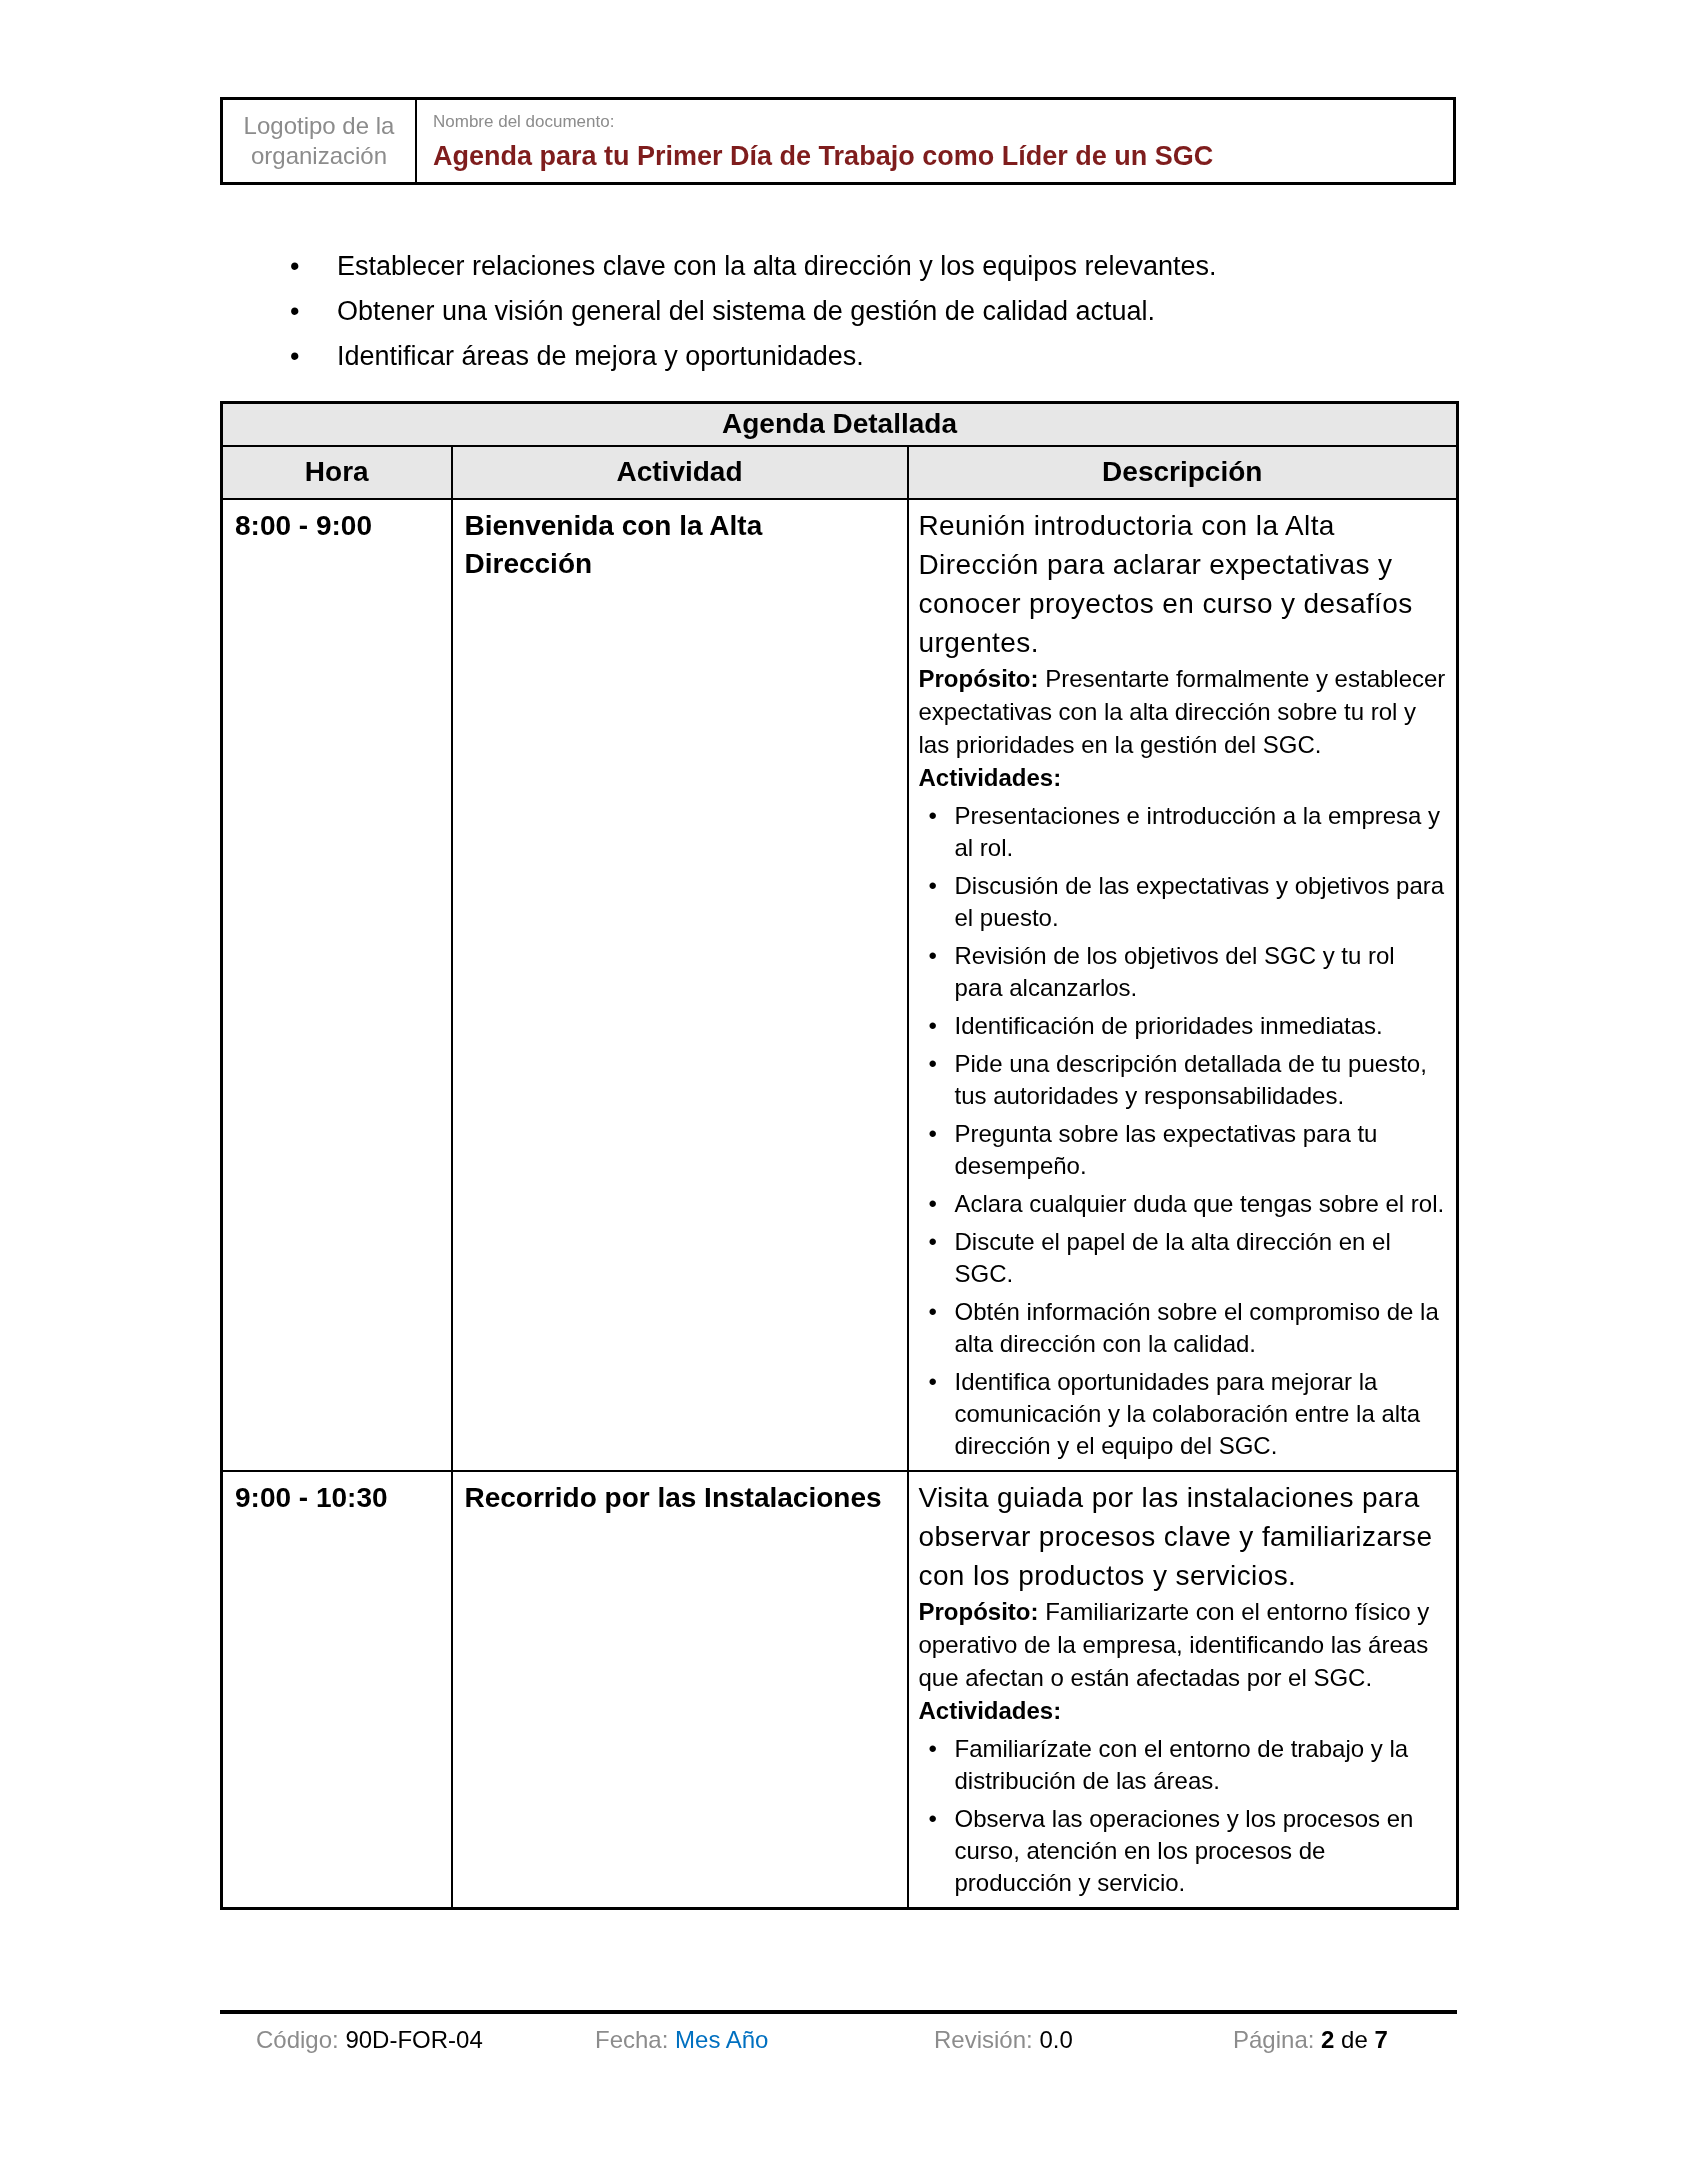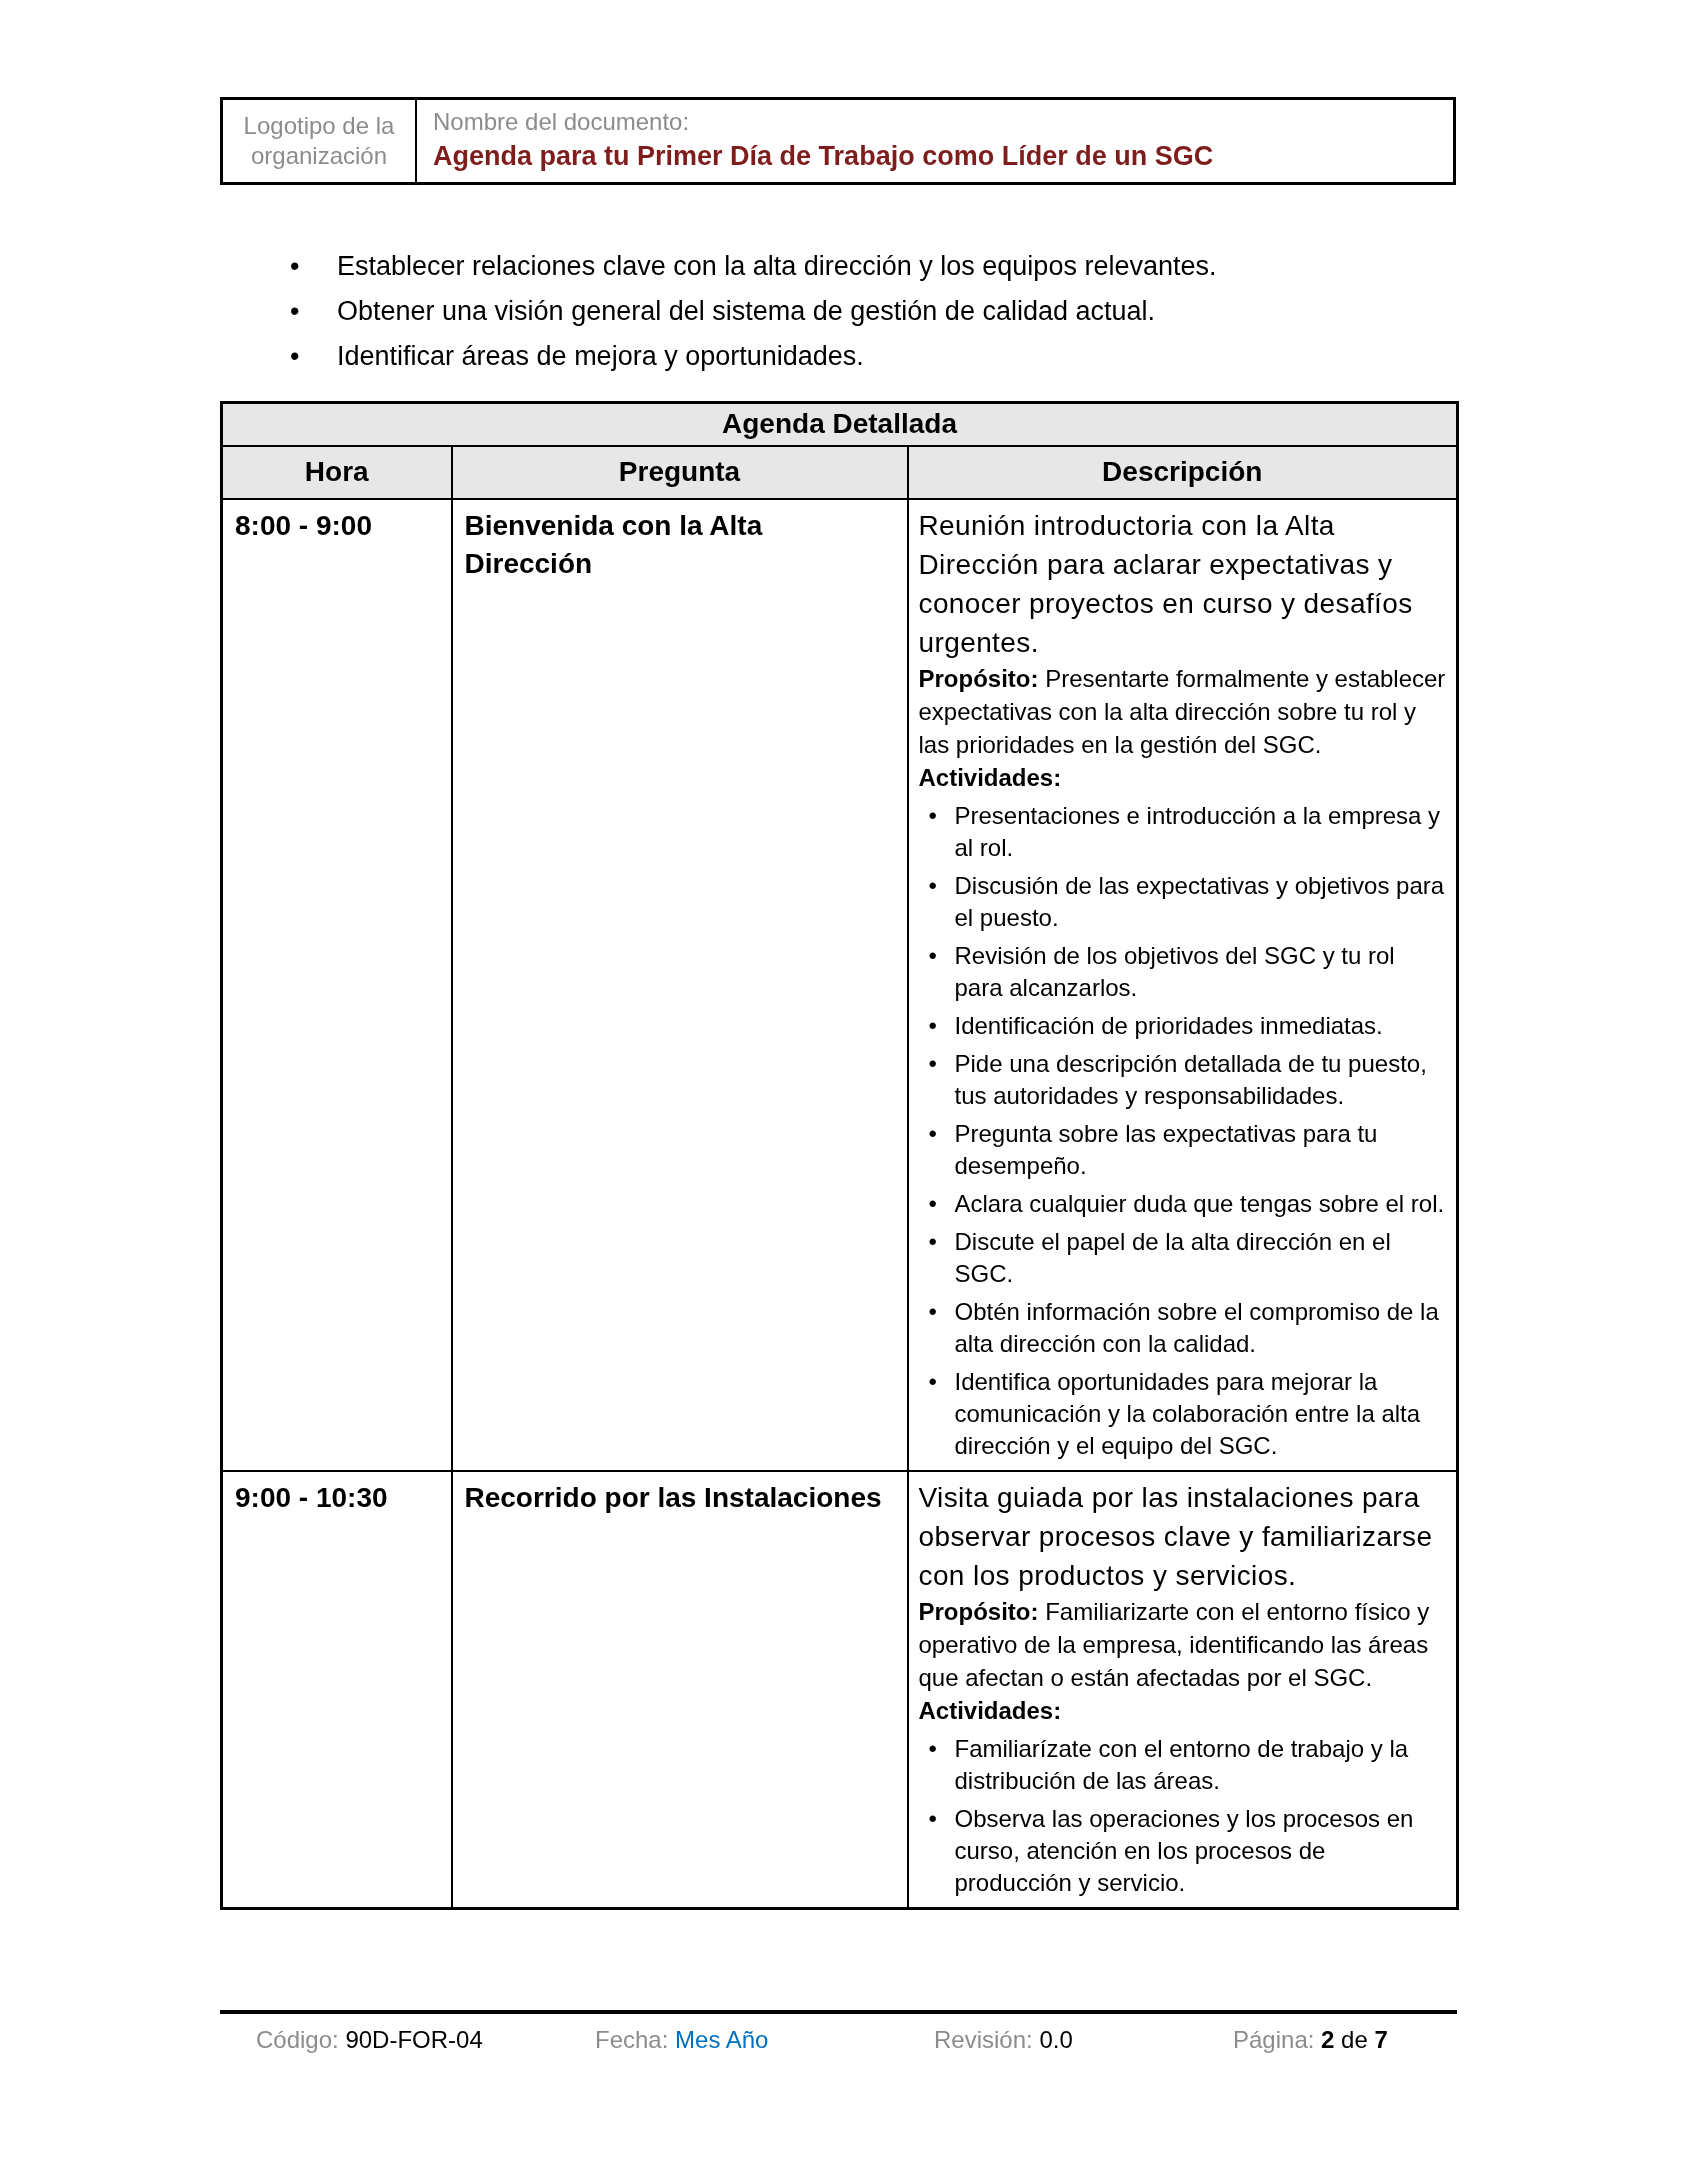--- a/index.html
+++ b/index.html
@@ -33,21 +33,21 @@
     text-align: center;
     color: #8c8c8c;
     font-size: 24px;
     line-height: 30px;
     padding: 6px 10px;
   }
   .header-title-cell {
     flex: 1;
     padding: 6px 16px 8px 16px;
   }
-  .doc-name-label { color: #8c8c8c; font-size: 24px; line-height: 32px; }
+  .doc-name-label { color: #8c8c8c; font-size: 17px; line-height: 32px; }
   .doc-title      { color: #7f1d1d; font-weight: bold; font-size: 27px; line-height: 36px; }
   .doc-ref        { font-size: 24px; line-height: 31px; }
   .doc-ref .ref-label { color: #8c8c8c; }
   .doc-ref .ref-value { color: #0070C0; }
 
   
   .intro-bullets {
     position: absolute;
     left: 290px; top: 244px;
     width: 1089px;
@@ -196,21 +196,21 @@
       <col class="col-hora">
         <col class="col-act">
         <col class="col-desc">
     </colgroup>
     <tbody>
       <tr>
         <td class="tbl-title" colspan="3">Agenda Detallada</td>
       </tr>
       <tr>
         <td class="col-head">Hora</td>
-        <td class="col-head">Pregunta</td>
+        <td class="col-head">Actividad</td>
         <td class="col-head">Descripción</td>
       </tr>
 
       <tr>
         <td class="cell-hora">8:00 - 9:00</td>
         <td class="cell-act">Bienvenida con la Alta Dirección</td>
         <td class="cell-desc">
           <p class="desc-lead">Reunión introductoria con la Alta Dirección para aclarar expectativas y conocer proyectos en curso y desafíos urgentes.</p>
           <p class="desc-small"><span class="lbl">Propósito:</span><span> Presentarte formalmente y establecer expectativas con la alta dirección sobre tu rol y las prioridades en la gestión del SGC.</span></p>
           <p class="desc-activ-label">Actividades:</p>

